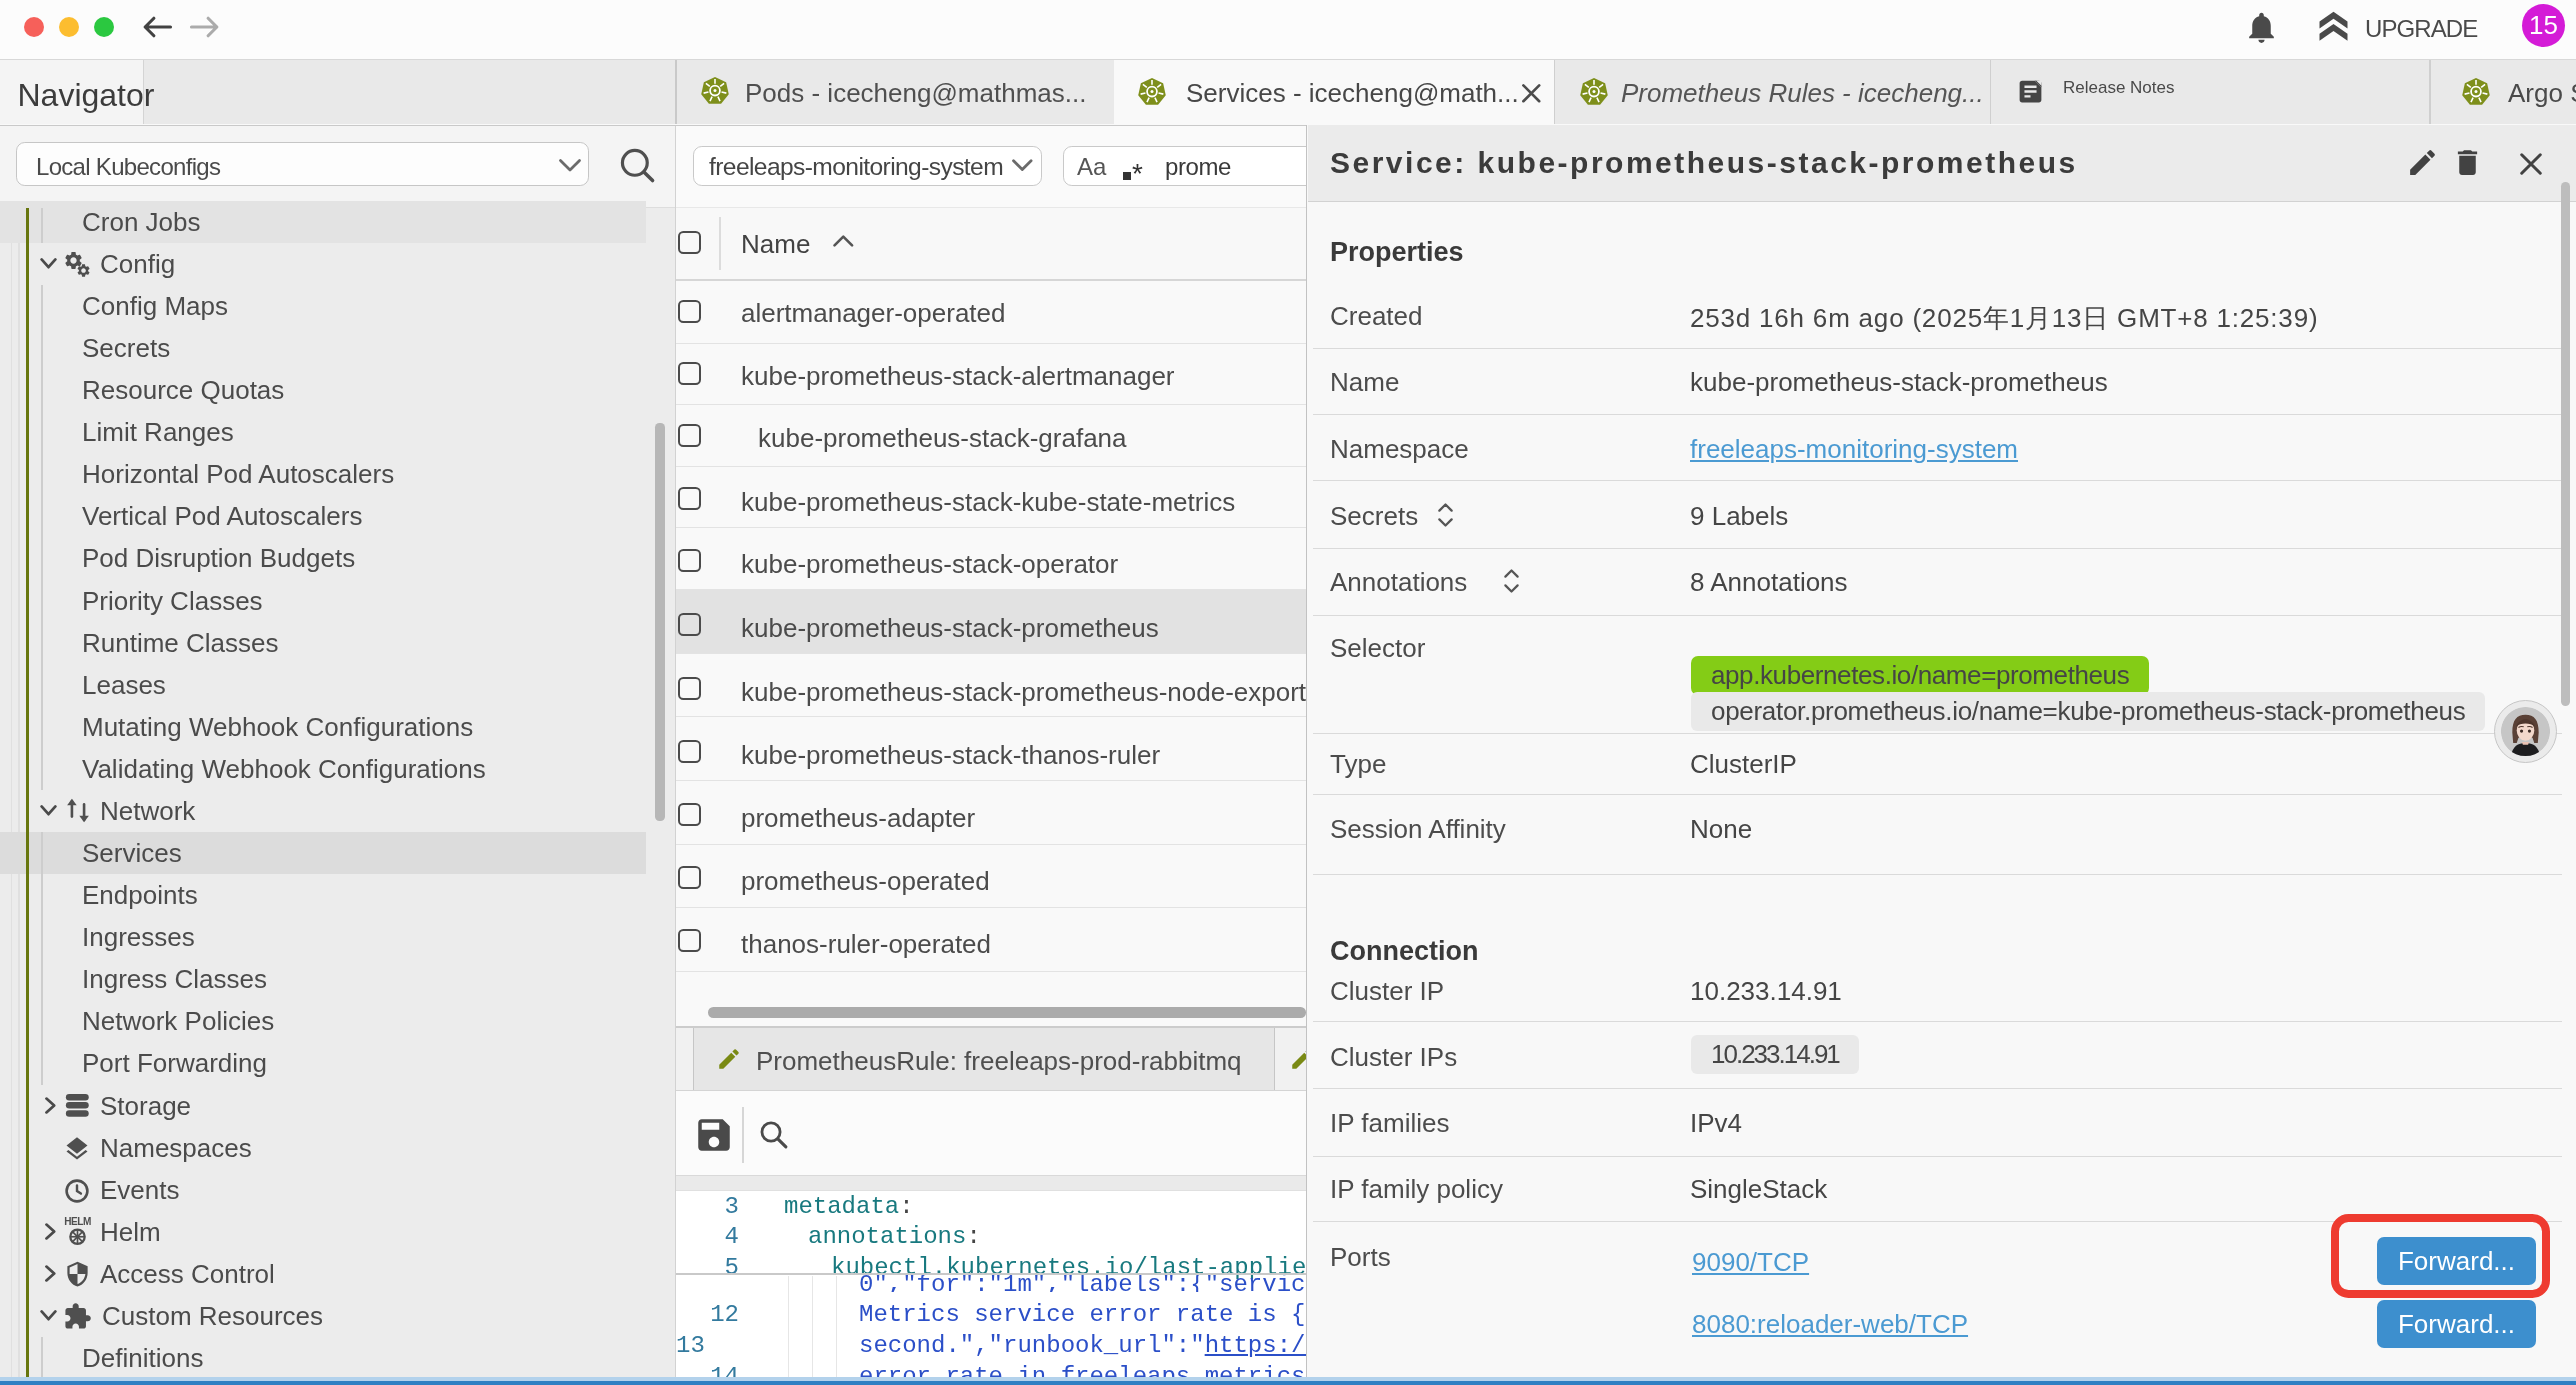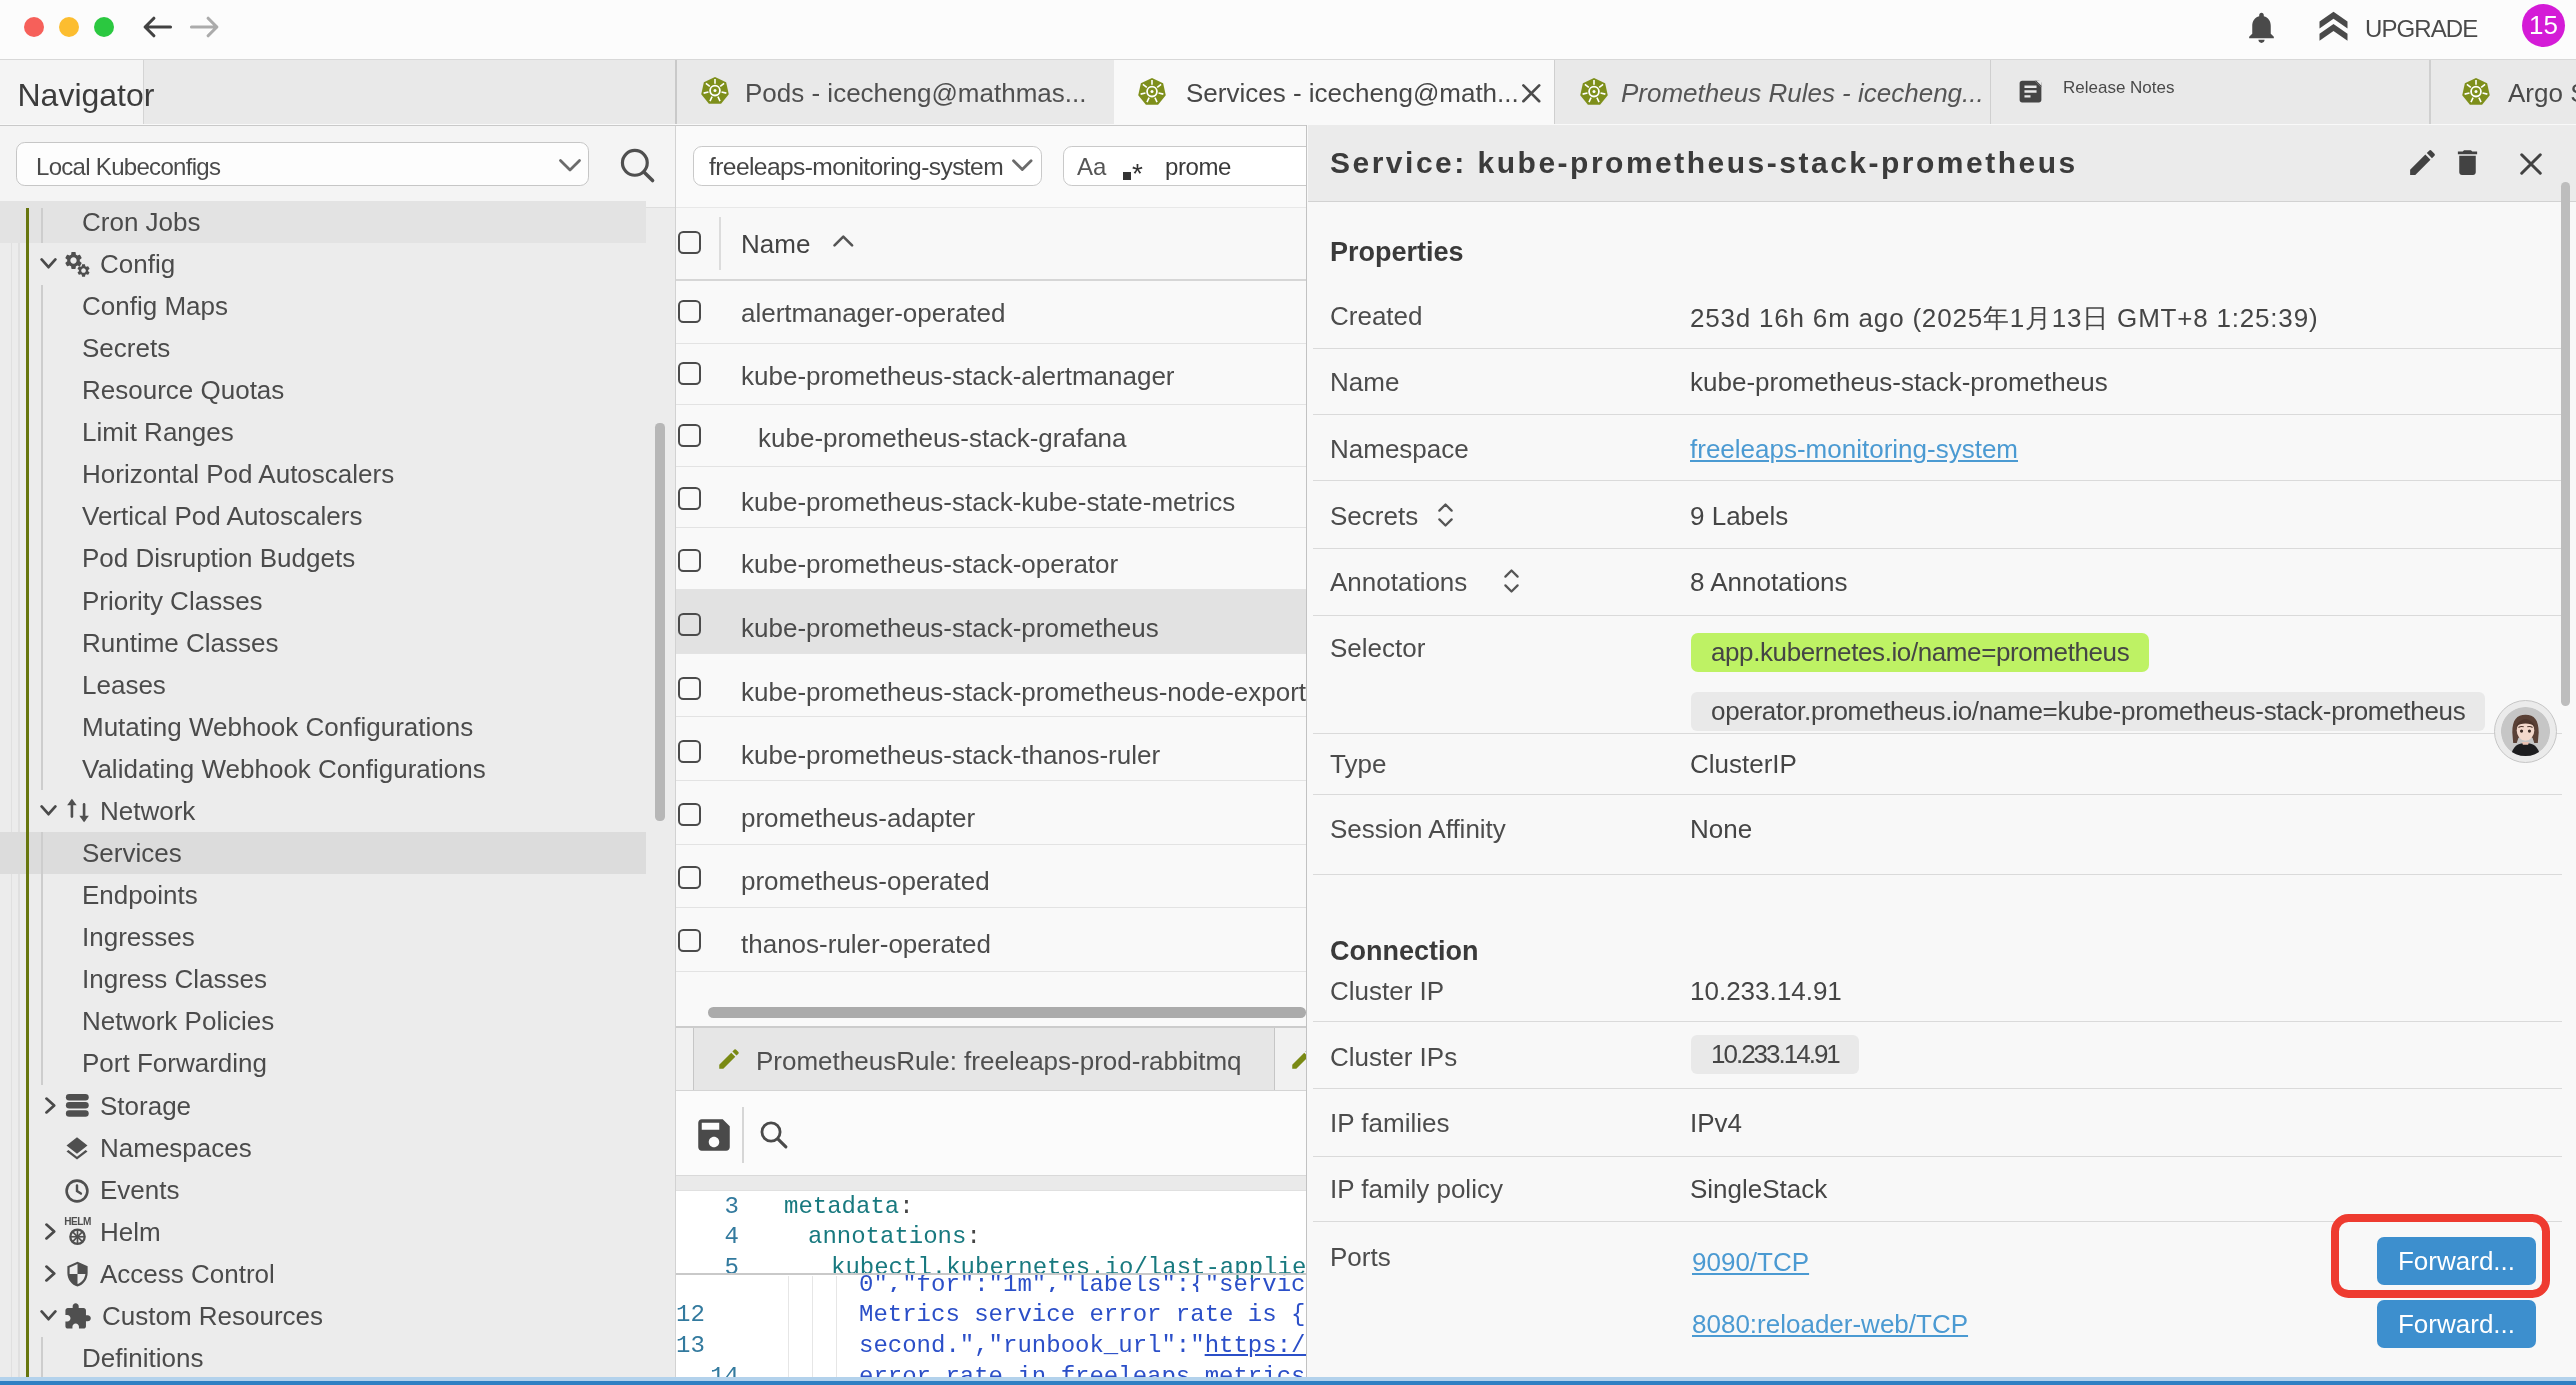--- a/index.html
+++ b/index.html
@@ -313,21 +313,21 @@
   </svg>
 <div class="a" style="left:676px;top:1176px;width:1508px;height:15px;background:#eaeaea;border-bottom:0.9px solid #e0e0e0;box-sizing:border-box"></div>
 
 <div class="a" style="left:676px;top:1191px;width:1508px;height:188px;background:#ffffff"></div>
 <div class="a" style="left:788px;top:1276px;width:1.3px;height:103px;background:#e6e6e6"></div>
 <div class="a" style="left:812px;top:1276px;width:1.3px;height:103px;background:#e6e6e6"></div>
 <div class="a" style="left:836px;top:1276px;width:1.3px;height:103px;background:#e6e6e6"></div>
 <div class="a nw mono" style="left:676px;top:1191px;width:63px;text-align:right;color:#337a9e">3</div>
 <div class="a nw mono" style="left:676px;top:1221px;width:63px;text-align:right;color:#337a9e">4</div>
 <div class="a nw mono" style="left:676px;top:1252px;width:63px;text-align:right;color:#337a9e">5</div>
-<div class="a nw mono" style="left:676px;top:1299px;width:63px;text-align:left;color:#337a9e">12</div>
+<div class="a nw mono" style="left:676px;top:1299px;width:63px;text-align:right;color:#337a9e">12</div>
 <div class="a nw mono" style="left:676px;top:1330px;width:63px;color:#337a9e">13</div>
 <div class="a nw mono" style="left:676px;top:1361px;width:63px;text-align:right;color:#337a9e">14</div>
 <div class="a nw mono" style="left:784px;top:1191px;color:#18797f">metadata<span style="color:#444">:</span></div>
 <div class="a nw mono" style="left:808px;top:1221px;color:#18797f">annotations<span style="color:#444">:</span></div>
 <div class="a nw mono" style="left:831px;top:1252px;color:#18797f">kubectl.kubernetes.io/last-applied-configuration</div>
 <div class="a" style="left:676px;top:1275px;width:1508px;height:16.7px;overflow:hidden">
 <div class="nw mono" style="position:absolute;left:183px;top:-6.1px;color:#2b4fc8">0","for":"1m","labels":{"service":"freeleaps</div>
 </div>
 <div class="a nw mono" style="left:859px;top:1299px;color:#2b4fc8">Metrics service error rate is {{ $value }} req/</div>
 <div class="a nw mono" style="left:859px;top:1330px;color:#2b4fc8">second.","runbook_url":"<span style="text-decoration:underline">https://netdata.mathmast.com</span></div>
@@ -363,21 +363,21 @@
   </svg>
 <div class="a nw dv" style="left:1690px;top:501px">9 Labels</div>
 <div class="a sep" style="top:548px"></div>
 <div class="a nw dl" style="left:1330px;top:567px">Annotations</div>
 <svg class="a" style="left:1501px;top:566px" width="21" height="30" viewBox="0 0 24 34">
     <path d="M5 12l7-7 7 7M5 22l7 7 7-7" stroke="#555" stroke-width="2.6" fill="none" stroke-linecap="round" stroke-linejoin="round"></path>
   </svg>
 <div class="a nw dv" style="left:1690px;top:567px">8 Annotations</div>
 <div class="a sep" style="top:615px"></div>
 <div class="a nw dl" style="left:1330px;top:633px">Selector</div>
-<div class="a" style="left:1691px;top:633px;height:39px;background:#bef264;border-radius:7px">
+<div class="a" style="left:1691px;top:656px;height:39px;background:#84cc16;border-radius:7px">
     <span class="nw" style="display:block;padding:0 20px;line-height:39px;font-size:26px;letter-spacing:-0.4px;color:#454545">app.kubernetes.io/name=prometheus</span>
   </div>
 <div class="a" style="left:1691px;top:692px;height:39px;background:#e9e9e9;border-radius:6.1px">
     <span class="nw" style="display:block;padding:0 20px;line-height:39px;font-size:26px;letter-spacing:-0.3px;color:#454545">operator.prometheus.io/name=kube-prometheus-stack-prometheus</span>
   </div>
 <div class="a sep" style="top:733px"></div>
 <div class="a nw dl" style="left:1330px;top:749px">Type</div>
 <div class="a nw dv" style="left:1690px;top:749px">ClusterIP</div>
 <div class="a sep" style="top:794px"></div>
 <div class="a nw dl" style="left:1330px;top:814px">Session Affinity</div>

